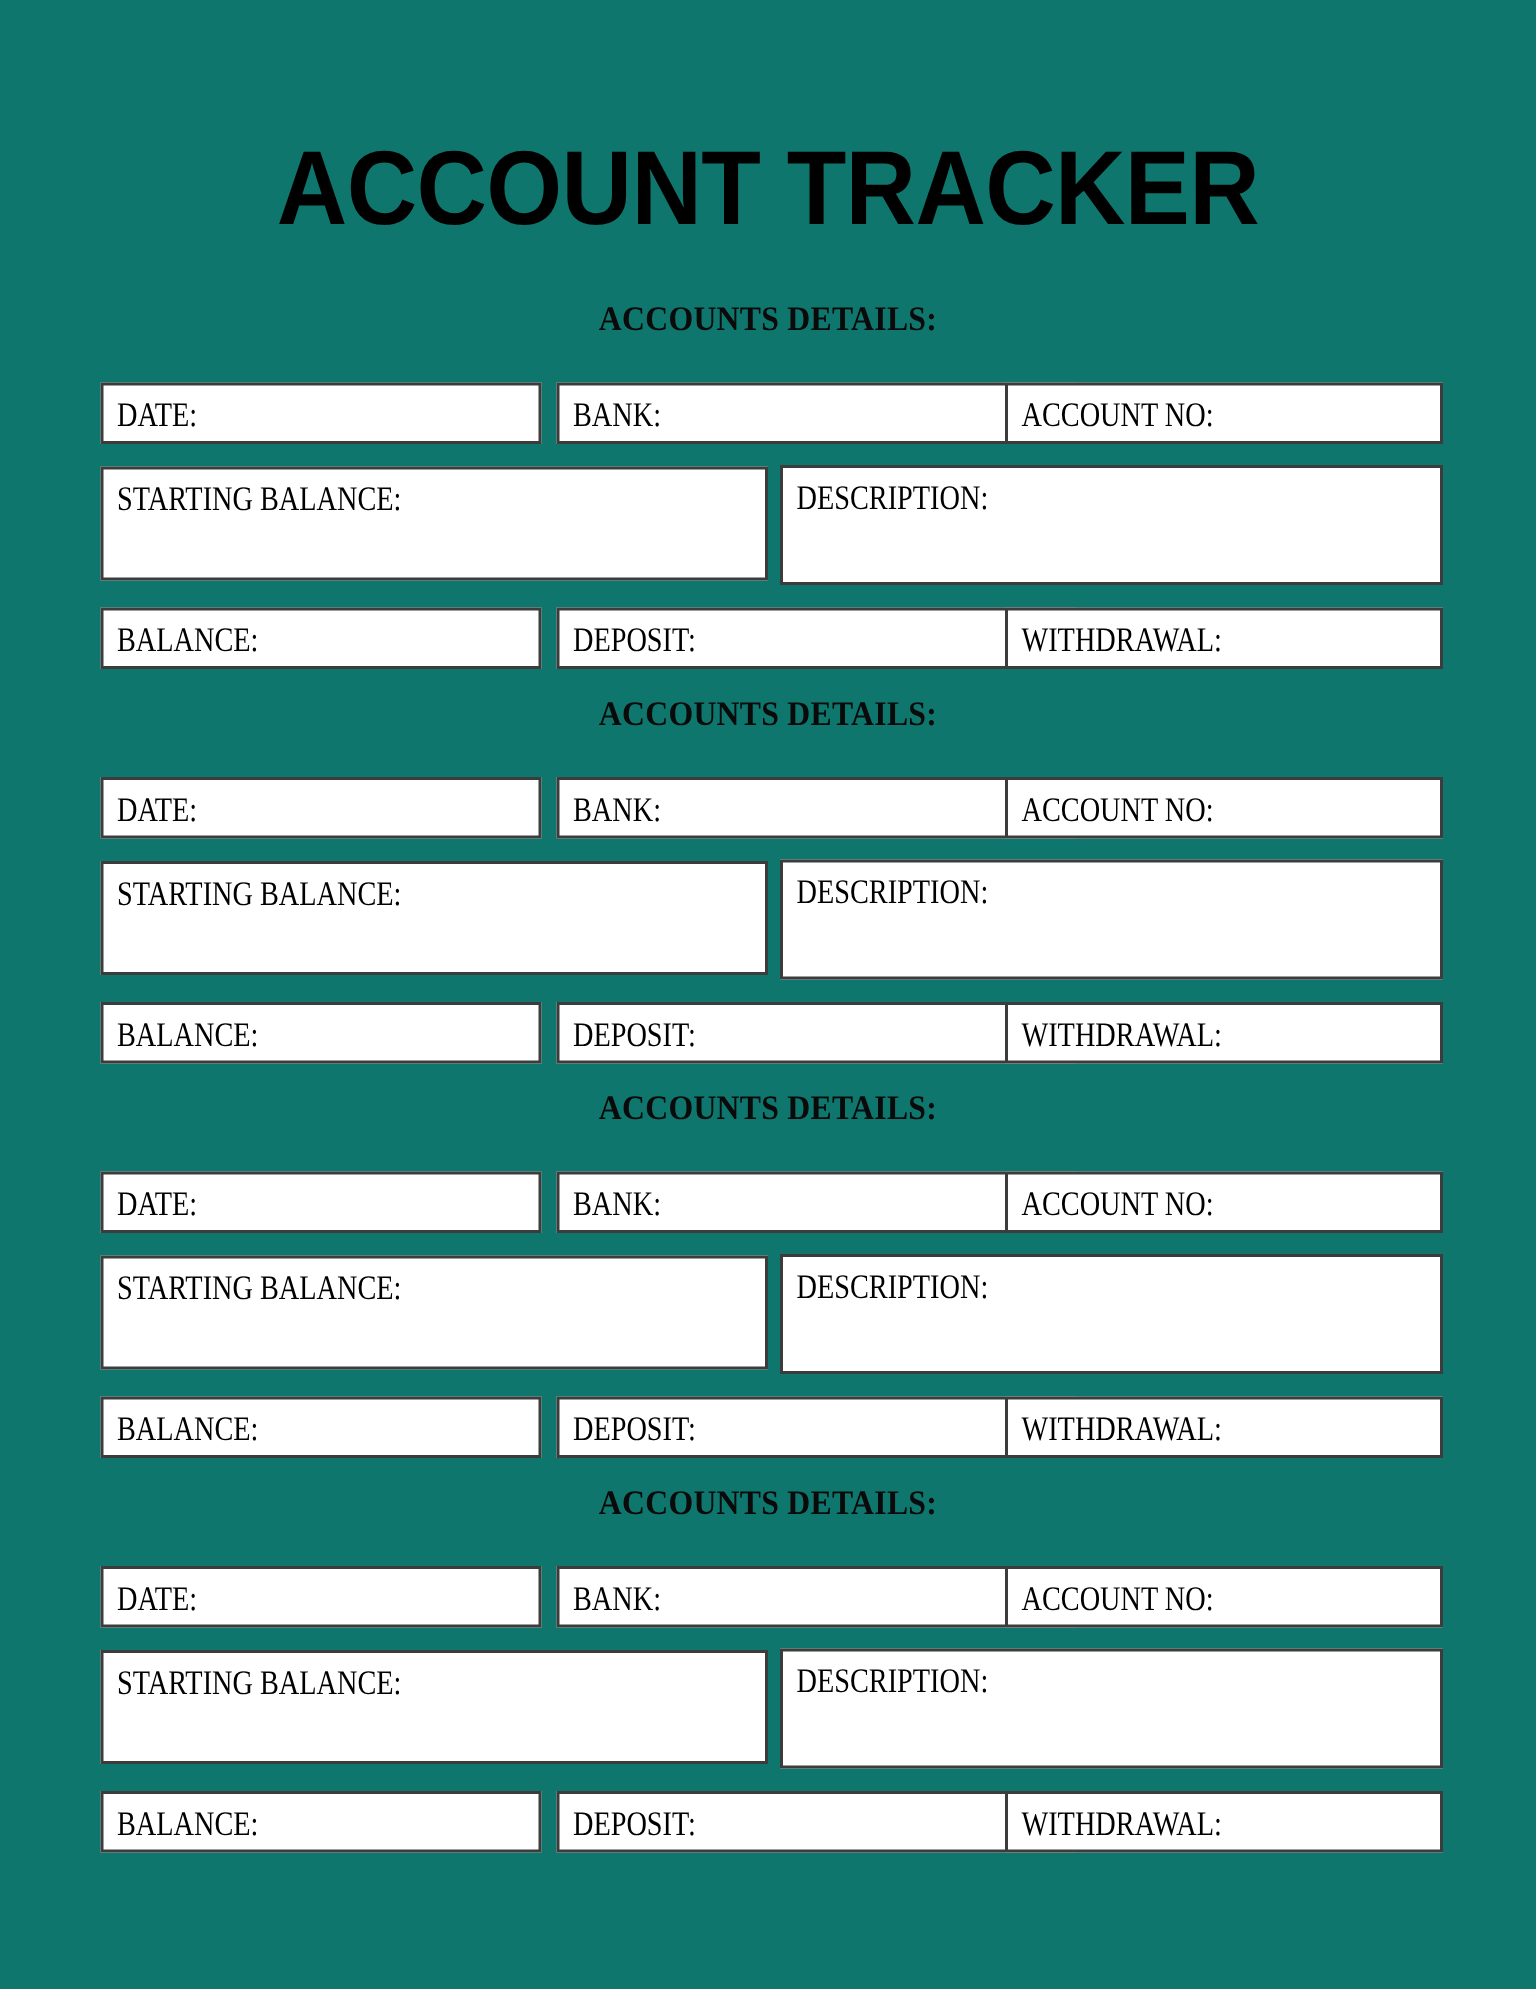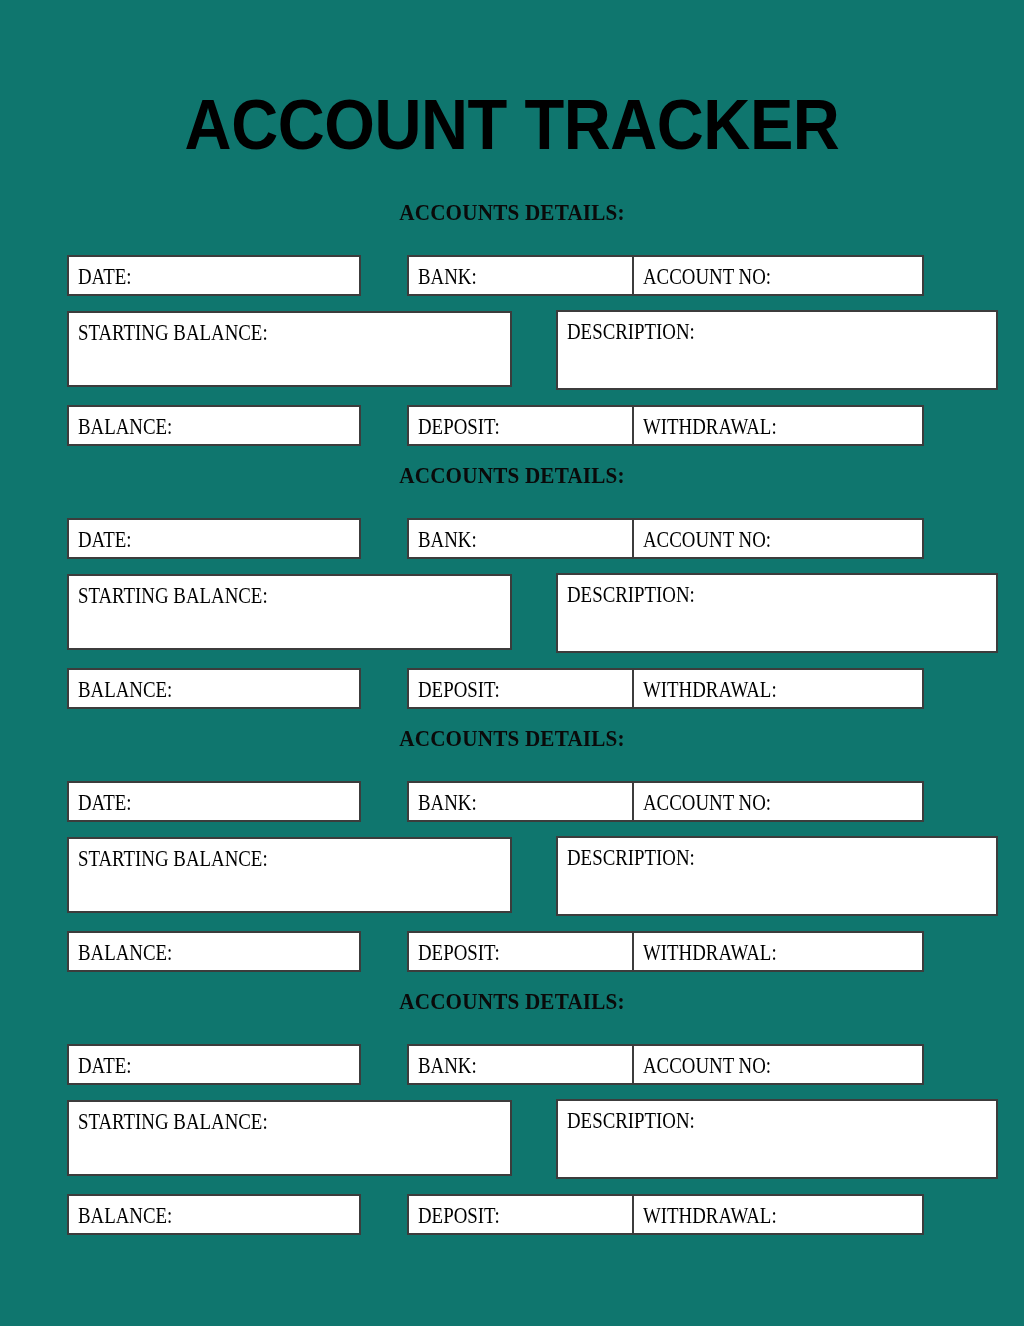--- a/index.html
+++ b/index.html
@@ -84,31 +84,31 @@
     font-size: 23px;
     line-height: 27px;
     color: #000000;
     transform: scaleX(0.82);
     transform-origin: left center;
     white-space: nowrap;
   }
 
   
   .col-a { left: 67px;  width: 294px; text-align: center; }
-  .col-b { left: 371px; width: 346px; margin-left: 36px; }
-  .col-c { left: 632px; width: 292px; }
+  .col-b { left: 371px; width: 346px; }
+  .col-c { left: 670px; width: 292px; }
 
   .row-short { height: 41px; }
 
   
   .col-wide-a { left: 67px;  width: 445px; }
   .col-wide-b { left: 520px; width: 442px; }
 
   .row-tall-a { height: 76px; padding-left: 11px; }
-  .row-tall-b { height: 80px; margin-left: 36px; }
+  .row-tall-b { height: 80px; }
 </style>
 </head>
 <body>
 
 <div class="page">
 
   <div class="doc-title">ACCOUNT TRACKER</div>
 
   <div class="section" id="section-0" style="top:200px;">
 

